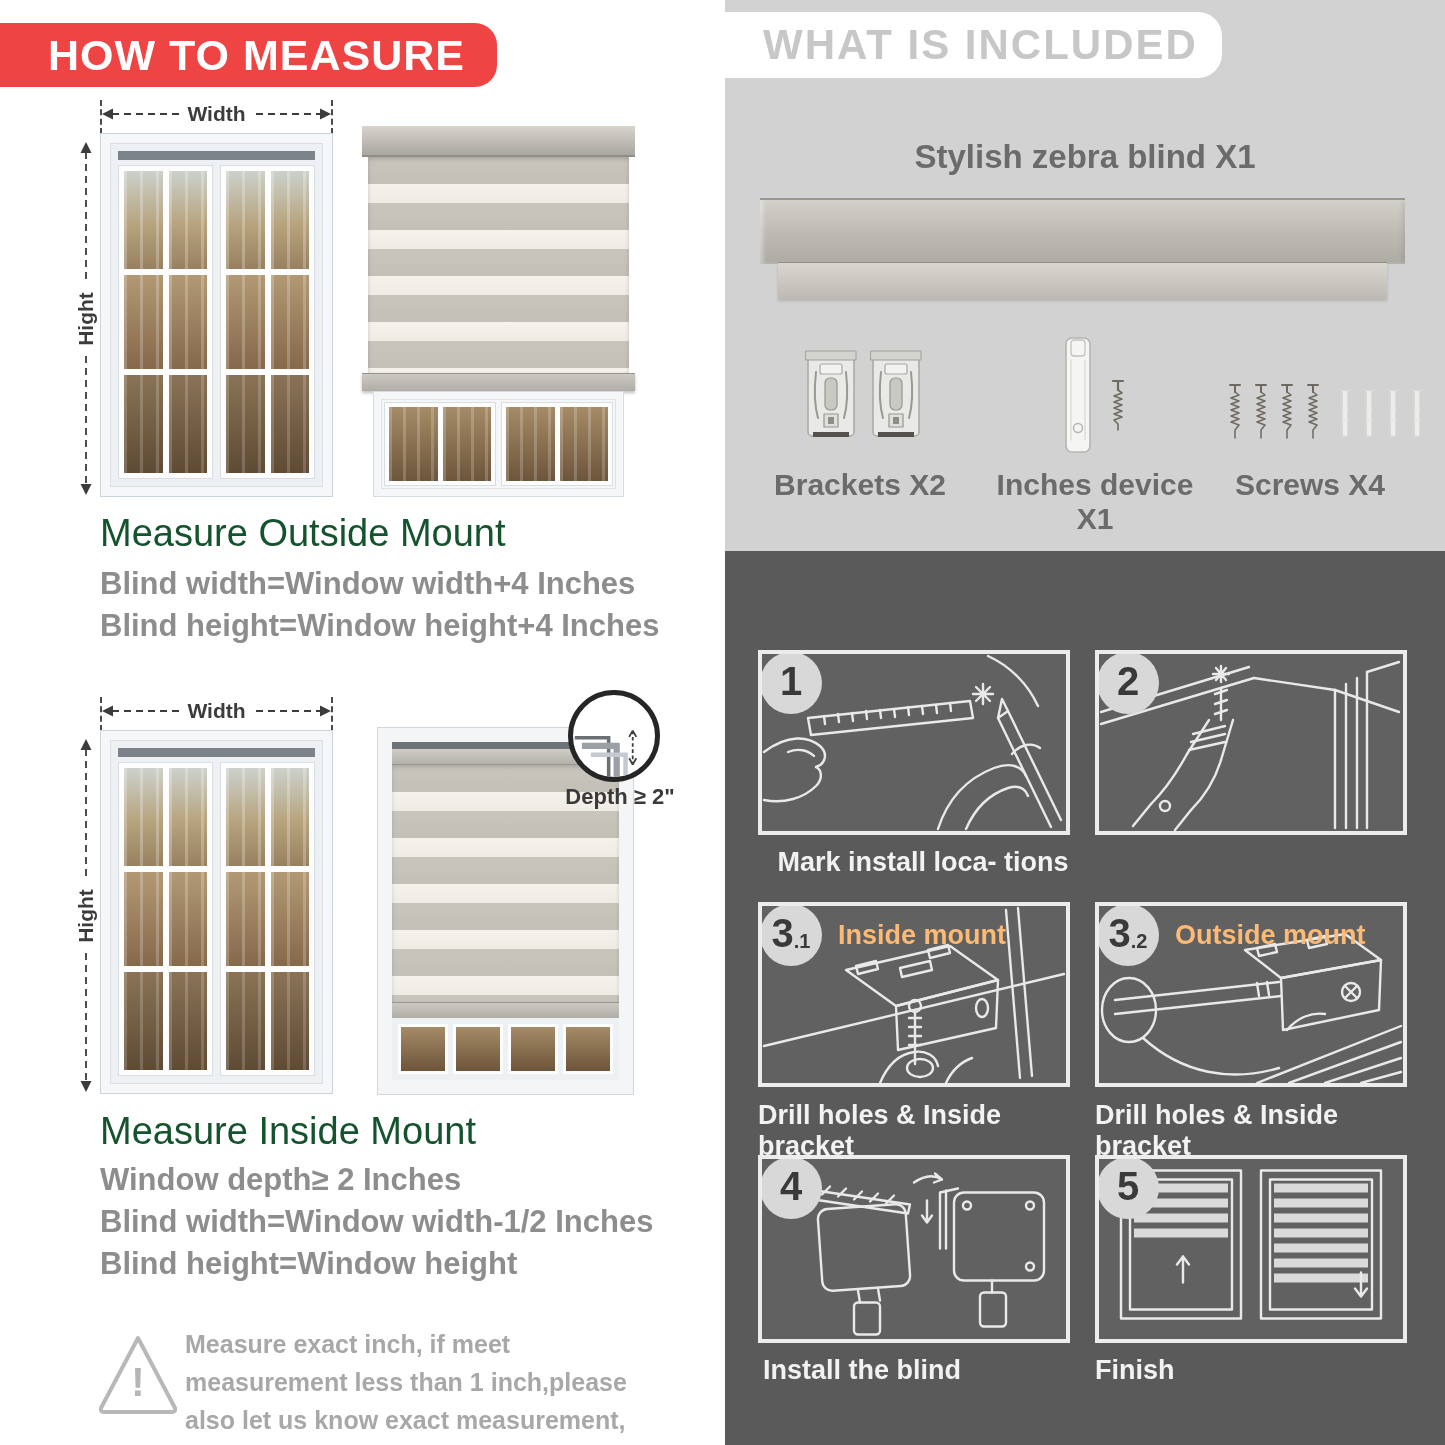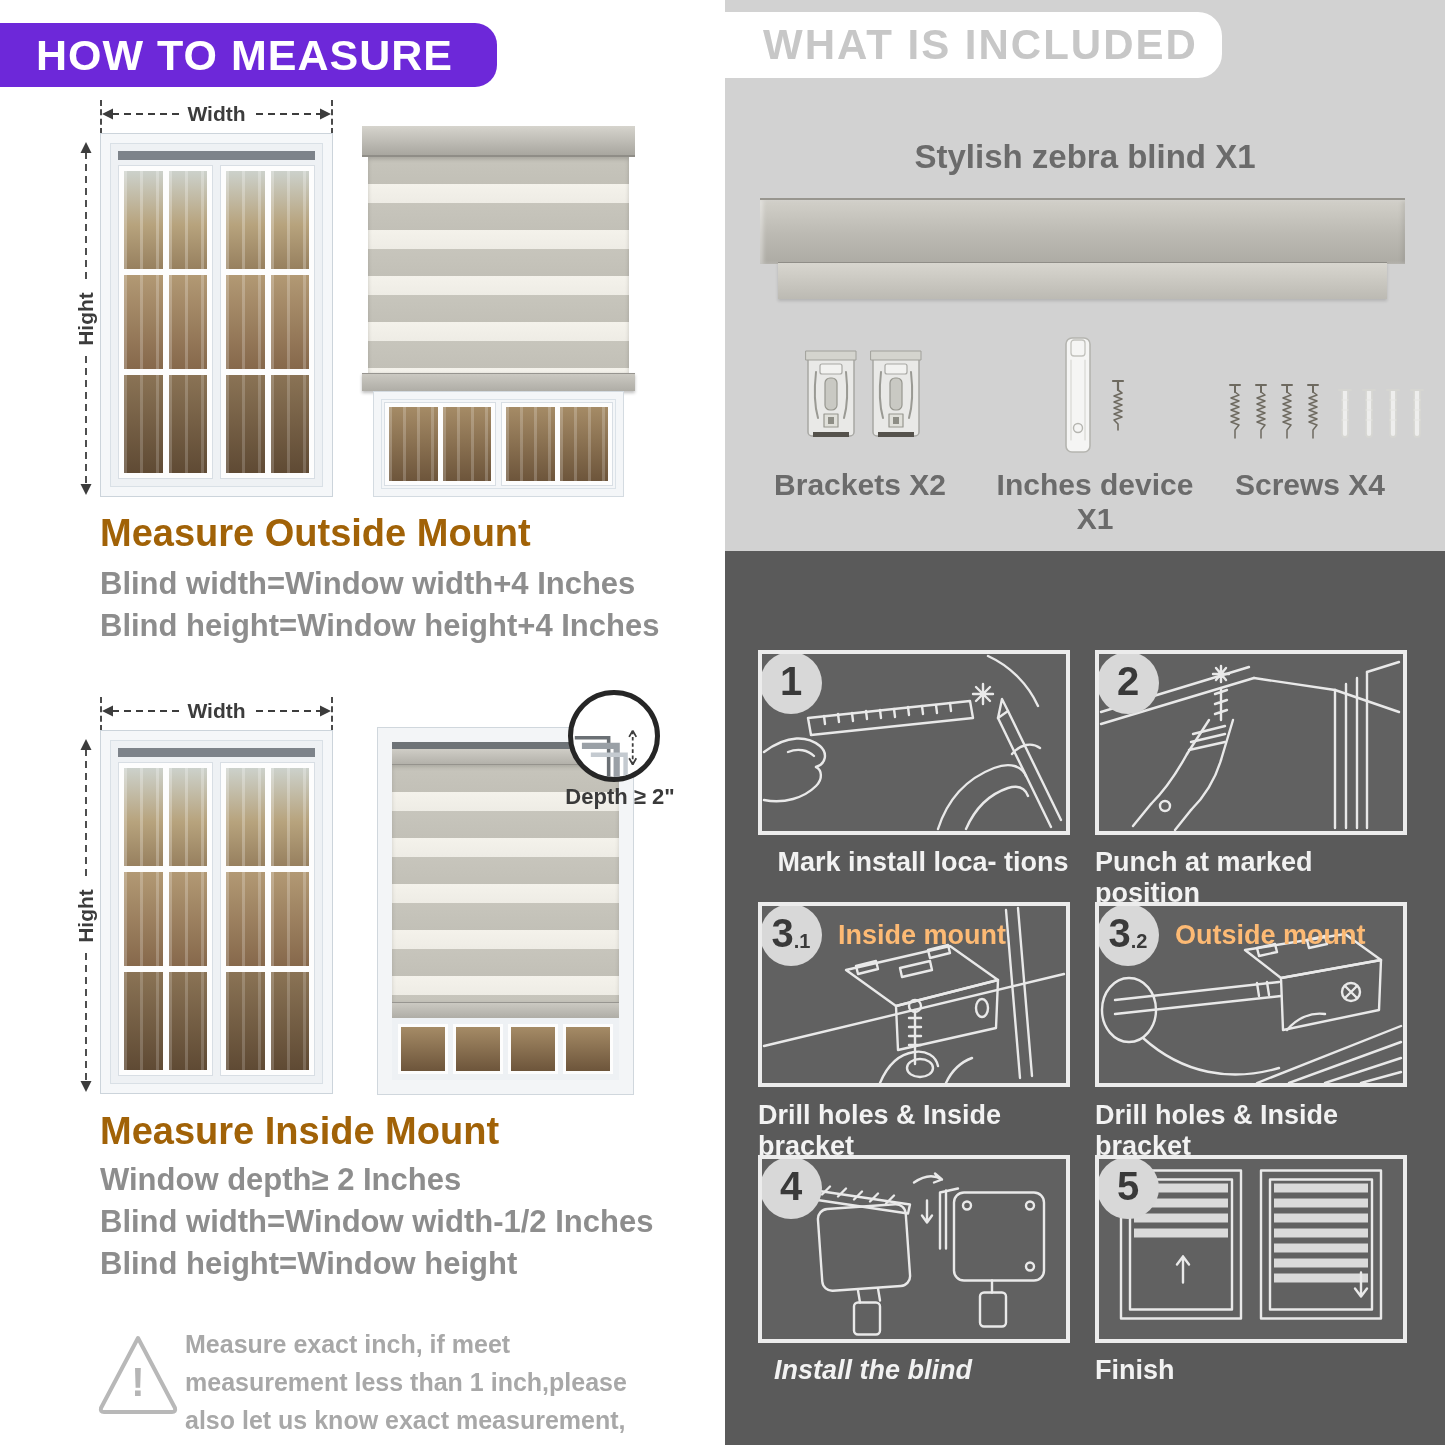--- a/index.html
+++ b/index.html
@@ -1,22 +1,22 @@
 <!DOCTYPE html>
 <html><head>
 <meta charset="utf-8">
 <style>
   html,body{margin:0;padding:0;background:#fff;}
   .canvas{position:relative;width:1445px;height:1445px;background:#ffffff;overflow:hidden;
           font-family:"Liberation Sans",sans-serif;}
   .abs{position:absolute;}
 
   
-  .lp-header{left:0;top:23px;width:497px;height:64px;background:#6d28d9;
-    border-radius:0 22px 22px 0;display:flex;align-items:center;padding-left:36px;box-sizing:border-box;}
+  .lp-header{left:0;top:23px;width:497px;height:64px;background:#ef4444;
+    border-radius:0 22px 22px 0;display:flex;align-items:center;padding-left:48px;box-sizing:border-box;}
   .lp-header span{color:#ffffff;font-size:43px;font-weight:bold;letter-spacing:1px;}
 
   .dim-h{height:24px;}
   .dim-h svg,.dim-v svg{position:absolute;left:0;top:0;}
   .dim-label{position:absolute;left:50%;top:50%;transform:translate(-50%,-50%);
     background:#fff;padding:0 8px;font-size:21px;font-weight:bold;color:#3c3c3c;white-space:nowrap;}
   .dim-v .dim-label{writing-mode:vertical-rl;transform:translate(-50%,-50%) rotate(180deg);padding:8px 0;}
   .corner-dash{width:0;height:34px;border-left:2px dashed #4a4a4a;}
 
   .window{background:#eef1f4;border:1px solid #ccd4db;
@@ -58,21 +58,21 @@
   .bf-cassette{height:15px;background:linear-gradient(180deg,#cfcdc6,#b3b1aa);border-bottom:1px solid #95938d;}
   .bf-body{flex:1;background:repeating-linear-gradient(180deg,#c7c5bc 0px,#c2c0b7 27px,#f4f2eb 27px,#eeece5 46px);
     box-shadow:inset 0 2px 4px rgba(0,0,0,.15);}
   .bf-rail{height:15px;background:linear-gradient(180deg,#cbc9c2,#afada6);border-top:1px solid #979590;}
   .bf-window{height:62px;display:flex;gap:5px;padding:6px;background:#eef1f4;box-sizing:border-box;}
   .bf-window i{flex:1;background-image:linear-gradient(180deg,#a58b66,#6d553b);border:3px solid #fdfdfd;}
 
   .magnifier{border-radius:50%;border:5px solid #262626;background:#fff;overflow:hidden;box-sizing:border-box;}
   .depth-label{font-size:22px;font-weight:bold;color:#3a3a3a;text-align:center;}
 
-  .m-title{font-size:38px;font-weight:bold;color:#a16207;}
+  .m-title{font-size:38px;font-weight:normal;color:#14532d;}
   .m-rule{font-size:31px;font-weight:bold;color:#8d8d8d;}
 
   .warn-text{font-size:25px;font-weight:600;color:#a8a8a8;line-height:38px;}
   .warn-glyph{position:absolute;left:50%;top:58%;transform:translate(-50%,-50%);
     font-size:40px;font-weight:bold;color:#b5b5b5;}
 
   
   .rp-top{left:725px;top:0;width:720px;height:551px;background:#d2d2d2;}
   .rp-header{position:absolute;left:0;top:12px;width:497px;height:66px;background:#ffffff;
     border-radius:0 24px 24px 0;display:flex;align-items:center;padding-left:38px;box-sizing:border-box;}
@@ -363,21 +363,20 @@
         <path d="M110,66 L88,100 M134,66 L122,106"></path>
         <path d="M94,80 l32,-8 M92,88 l34,-8 M90,96 l36,-8"></path>
         <path d="M88,100 C76,122 66,136 52,150 M122,106 C116,126 106,142 92,156"></path>
         <path d="M52,150 L34,172 M92,156 L76,176"></path>
         <circle cx="66" cy="152" r="5"></circle>
       </svg>
       <div class="badge">
         <span class="n">2</span>
       </div>
     </div>
-    <div class="caption" style="left:370px;top:296px;">Punch at  marked position</div>
 
     <div class="step-panel" style="left:33px;top:351px;">
       <svg class="ill" viewBox="0 0 304 177">
         <path d="M2,140 L302,68"></path>
         <path d="M244,4 L258,172 M256,2 L270,170"></path>
         <path d="M84,64 L188,40 L236,74 L134,100 Z"></path>
         <path d="M94,60 L114,55 L116,63 L96,68 Z M166,44 L186,39 L188,47 L168,52 Z"></path>
         <path d="M138,62 L168,55 L170,64 L140,71 Z"></path>
         <path d="M134,100 L236,74 L234,122 L136,144 Z"></path>
         <ellipse cx="220" cy="102" rx="6" ry="9"></ellipse>
@@ -431,21 +430,21 @@
         <circle cx="205" cy="45" r="4"></circle>
           <circle cx="268" cy="45" r="4"></circle>
           <circle cx="268" cy="106" r="4"></circle>
         <path d="M230,120 l0,12"></path>
         <rect x="218" y="132" width="26" height="34" rx="4"></rect>
       </svg>
       <div class="badge">
         <span class="n">4</span>
       </div>
     </div>
-    <div class="caption" style="left:49px;top:804px;font-style:italic;">Install the blind</div>
+    <div class="caption" style="left:38px;top:804px;">Install the blind</div>
 
     <div class="step-panel" style="left:370px;top:604px;height:188px;">
       <svg class="ill" viewBox="0 0 304 177">
         <rect x="22" y="10" width="120" height="148"></rect>
         <rect x="31" y="19" width="102" height="130"></rect>
         <g class="fillbar">
           <rect x="35" y="23" width="94" height="9"></rect>
             <rect x="35" y="38" width="94" height="9"></rect>
           <rect x="35" y="53" width="94" height="9"></rect>
             <rect x="35" y="68" width="94" height="9"></rect>

